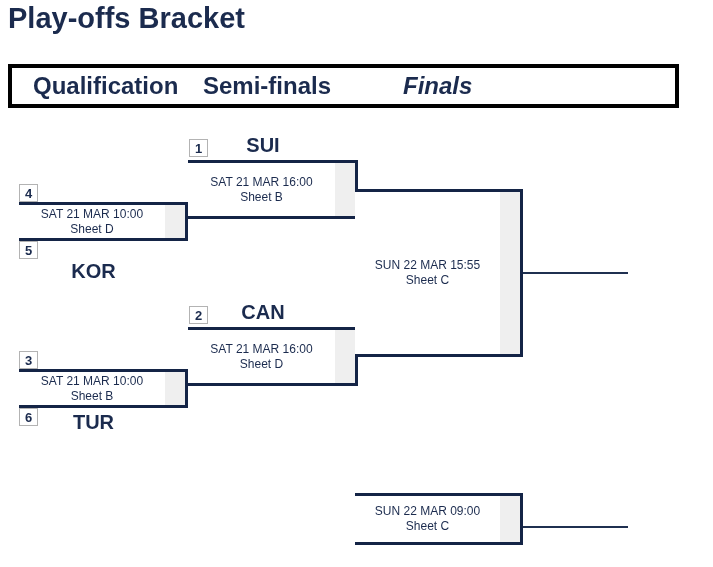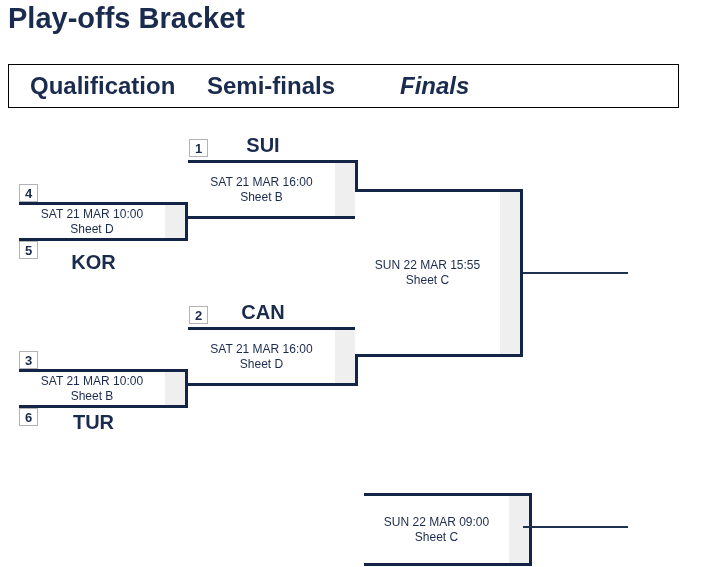--- a/index.html
+++ b/index.html
@@ -14,30 +14,30 @@
   .abs{position:absolute;}
   .page-title{
     left:8px;top:0;
     font-size:29px;font-weight:bold;
     line-height:36px;
     color:#1b2b4e;
     letter-spacing:0;
   }
   .header-box{
     left:8px;top:64px;width:671px;height:44px;
-    border:1px solid #000000;
+    border:4px solid #000000;
     box-sizing:border-box;
     background:#ffffff;
   }
   .col-label{
     position:absolute;top:50%;transform:translateY(-50%);
     font-size:24px;font-weight:bold;color:#1b2b4e;white-space:nowrap;
   }
   .col-qual{left:21px;}
-  .col-semi{left:198px;}
+  .col-semi{left:191px;}
   .col-final{left:391px;font-style:italic;}
 
   .match-box{
     position:absolute;
     box-sizing:border-box;
     background:#ffffff;
     border:3px solid #142446;
     border-left:none;
   }
   .match-box::after{
@@ -53,21 +53,21 @@
     font-size:12px;line-height:15px;
     color:#1b2b4e;
     white-space:nowrap;
     z-index:1;
   }
   .box-qual1{left:19px;top:202px;width:169px;height:39px;}
   .box-sf1 {left:188px;top:160px;width:170px;height:59px;}
   .box-qual2{left:19px;top:369px;width:169px;height:39px;}
   .box-sf2 {left:188px;top:327px;width:170px;height:59px;}
   .box-final{left:355px;top:189px;width:168px;height:168px;}
-  .box-bronze{left:364px;top:493px;width:168px;height:73px;}
+  .box-bronze{left:355px;top:493px;width:168px;height:52px;}
 
   .seed{
     position:absolute;
     width:19px;height:18px;
     box-sizing:border-box;
     border:1px solid #b3b3b3;
     background:#ffffff;
     display:flex;align-items:center;justify-content:center;
     font-size:13px;font-weight:bold;color:#1b2b4e;
     z-index:2;
@@ -82,21 +82,21 @@
   .team{
     position:absolute;
     text-align:center;
     font-size:20px;font-weight:bold;
     line-height:28px;
     color:#1b2b4e;
     white-space:nowrap;
   }
   .team-sui{left:188px;width:150px;top:131px;}
   .team-swe{left:19px;width:149px;top:173px;}
-  .team-kor{left:19px;width:149px;top:248px;}
+  .team-kor{left:19px;width:149px;top:257px;}
   .team-can{left:188px;width:150px;top:298px;}
   .team-jpn{left:19px;width:149px;top:340px;margin-top:28px;}
   .team-tur{left:19px;width:149px;top:408px;}
 
   .winner-line{
     position:absolute;
     height:2px;background:#1f3050;
   }
   .line-gold{left:523px;top:272px;width:105px;}
   .line-bronze{left:523px;top:526px;width:105px;}

